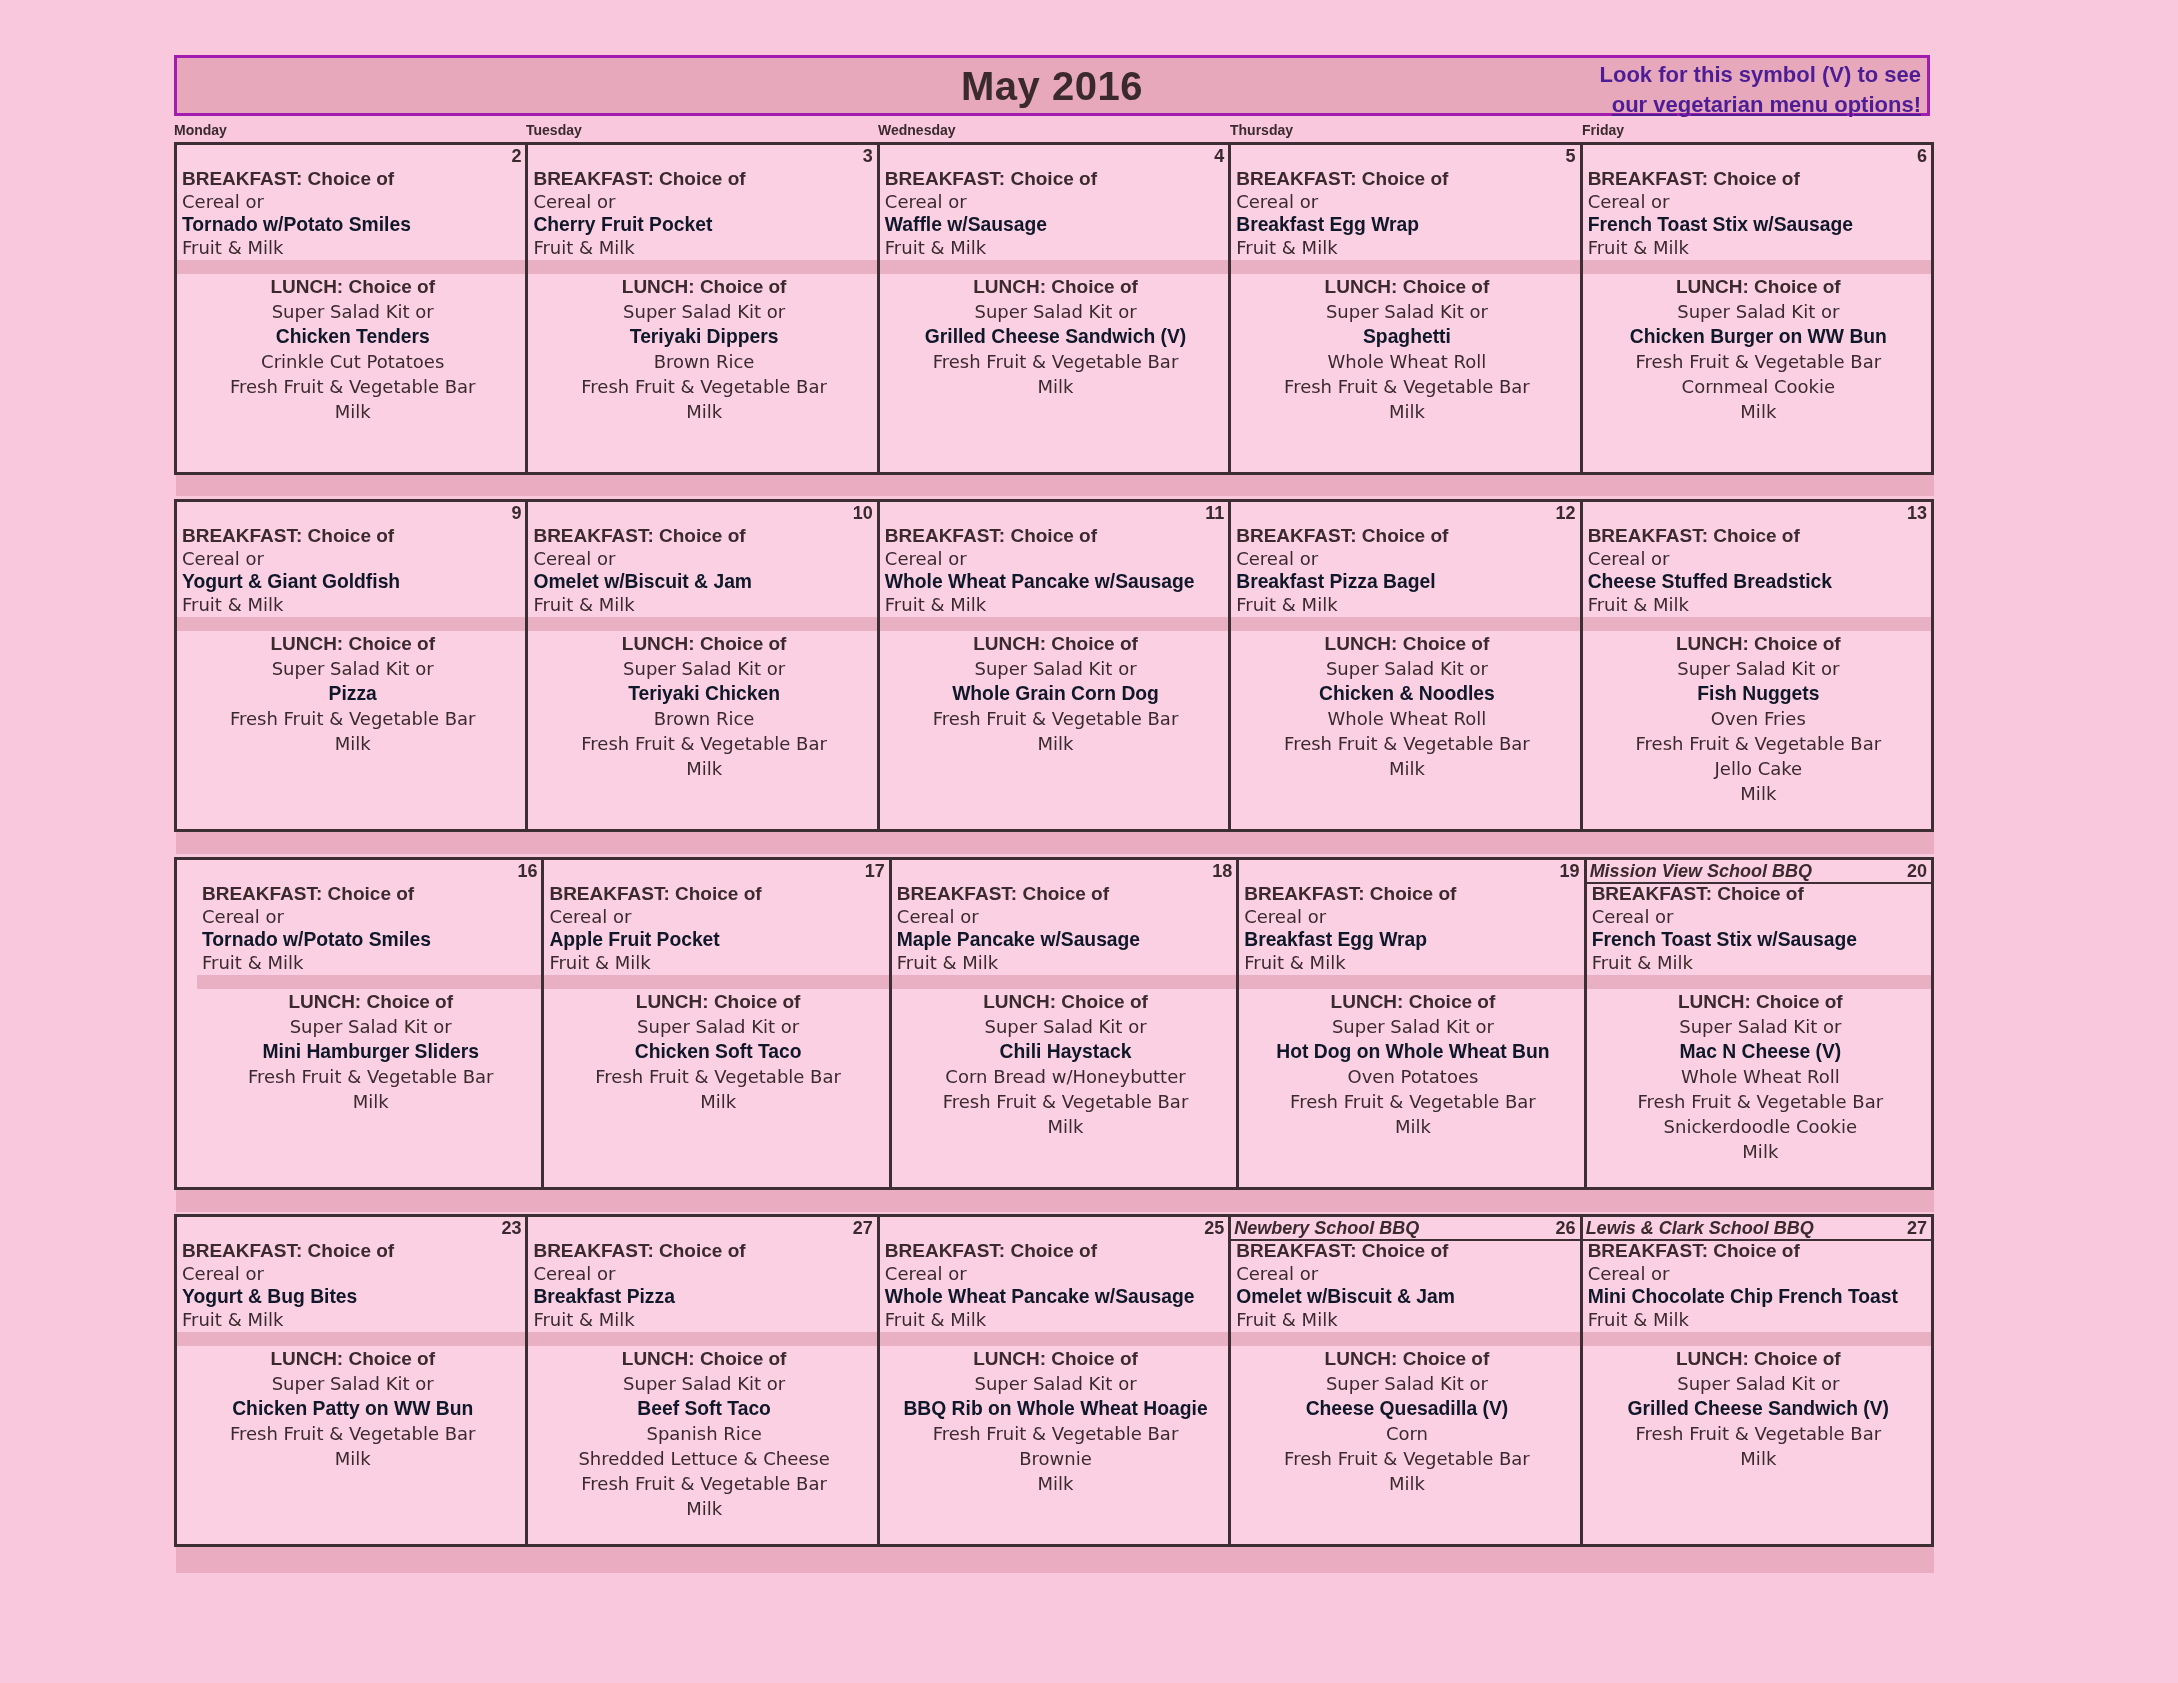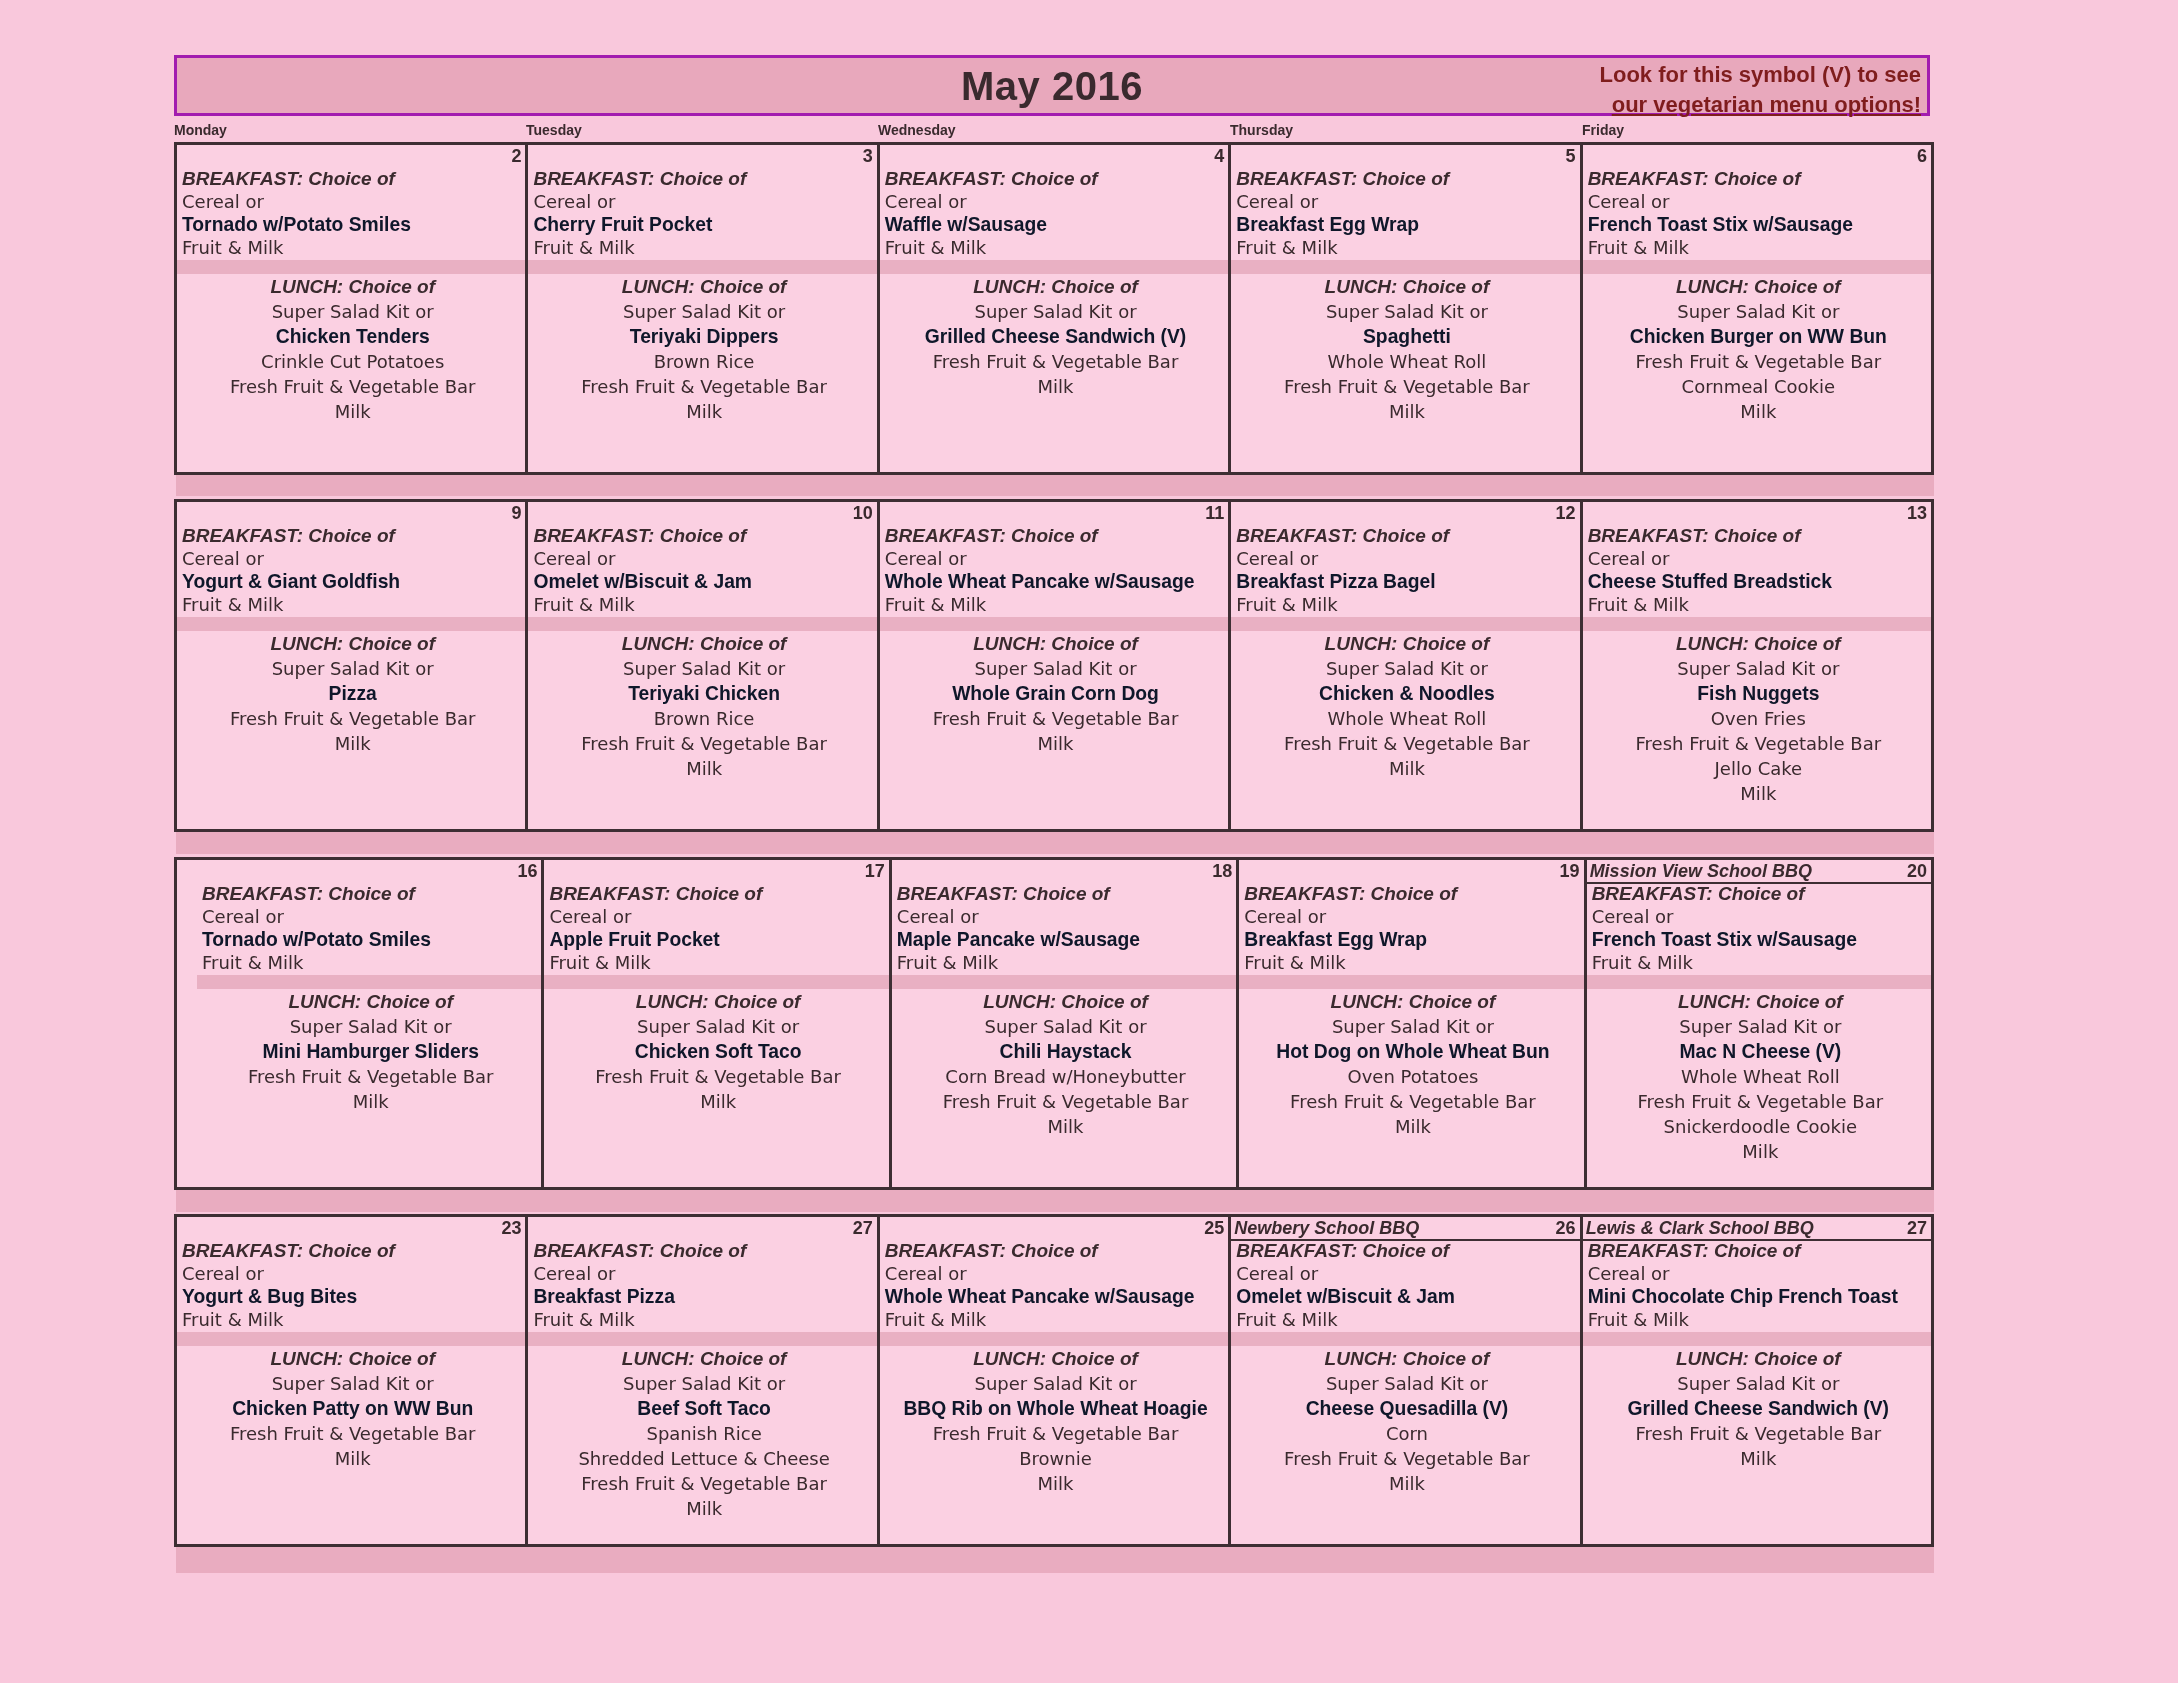--- a/index.html
+++ b/index.html
@@ -14,21 +14,21 @@
     background:#e8a8bc; border:3px solid #a21caf; box-sizing:border-box;
   }
   .month-title {
     position:absolute; left:0; right:0; top:6px; text-align:center;
     font-family:"Liberation Sans", sans-serif; font-weight:bold; font-size:40px;
     color:#3a2a2e; letter-spacing:0.5px;
   }
   .veg-note {
     position:absolute; right:6px; top:2px; text-align:right;
     font-family:"Liberation Sans", sans-serif; font-weight:bold; font-size:22px;
-    line-height:30px; color:#7f1d1d;
+    line-height:30px; color:#4c1d95;
   }
   .veg-note .u { text-decoration:underline; }
   .day-headers { position:absolute; left:174px; top:118px; width:1760px; height:24px; display:flex; }
   .day-header {
     flex:1; text-align:left; font-family:"Liberation Sans", sans-serif;
     font-weight:bold; font-size:14px; line-height:24px; color:#3a2a2e;
   }
   .week {
     position:absolute; left:174px; width:1760px; height:333px;
     border:3px solid #3d2e33; box-sizing:border-box; display:flex;
@@ -51,21 +51,21 @@
     font-weight:bold; font-size:18px; line-height:22px; color:#3a2a2e;
   }
   .event {
     position:absolute; left:3px; right:24px; top:0; height:22px;
     font-family:"Liberation Sans", sans-serif; font-style:italic; font-weight:bold;
     font-size:18px; line-height:22px; color:#3a2a2e;
   }
   .event-line { position:absolute; left:0; right:0; top:22px; height:2px; background:#3d2e33; }
   .bf { position:absolute; left:5px; top:22px; right:2px; }
   .ln { position:absolute; left:5px; top:129px; right:2px;text-align:center; }
-  .hd { font-family:"Liberation Sans", sans-serif; font-weight:bold; font-size:19px; line-height:23px; color:#3a2a2e; white-space:nowrap;font-style:italic; }
+  .hd { font-family:"Liberation Sans", sans-serif; font-weight:bold; font-size:19px; line-height:23px; color:#3a2a2e; white-space:nowrap; }
   .tx { font-size:18px; line-height:23px; color:#3a2a2e; white-space:nowrap; }
   .ln .hd, .ln .tx { line-height:25px; }
   .main { font-family:"Liberation Sans", sans-serif; font-weight:bold; font-size:19.3px; white-space:nowrap; color:#0f172a; }
   .ln .main { line-height:25px; }
   .bf .main { line-height:23px; }
   .bottom-band {
     position:absolute; left:176px; top:1547px; width:1758px; height:26px;
     background:#e6a7bb; opacity:0.85;
   }
 </style>

